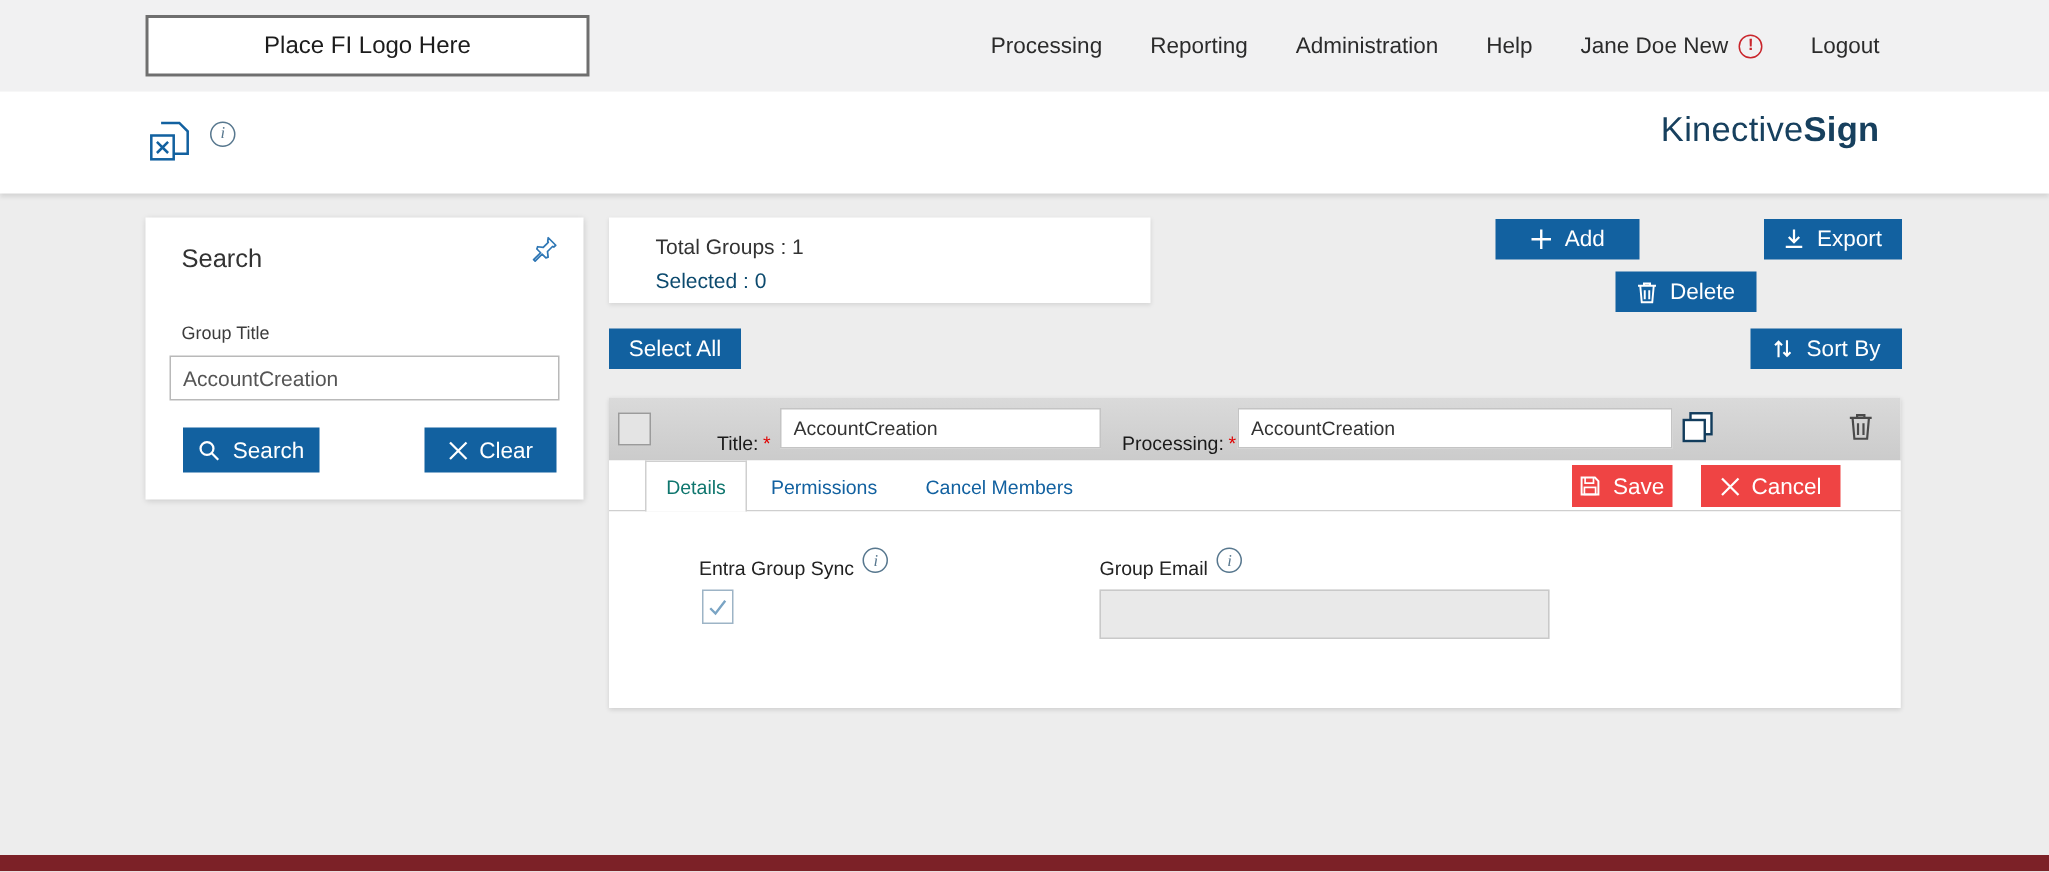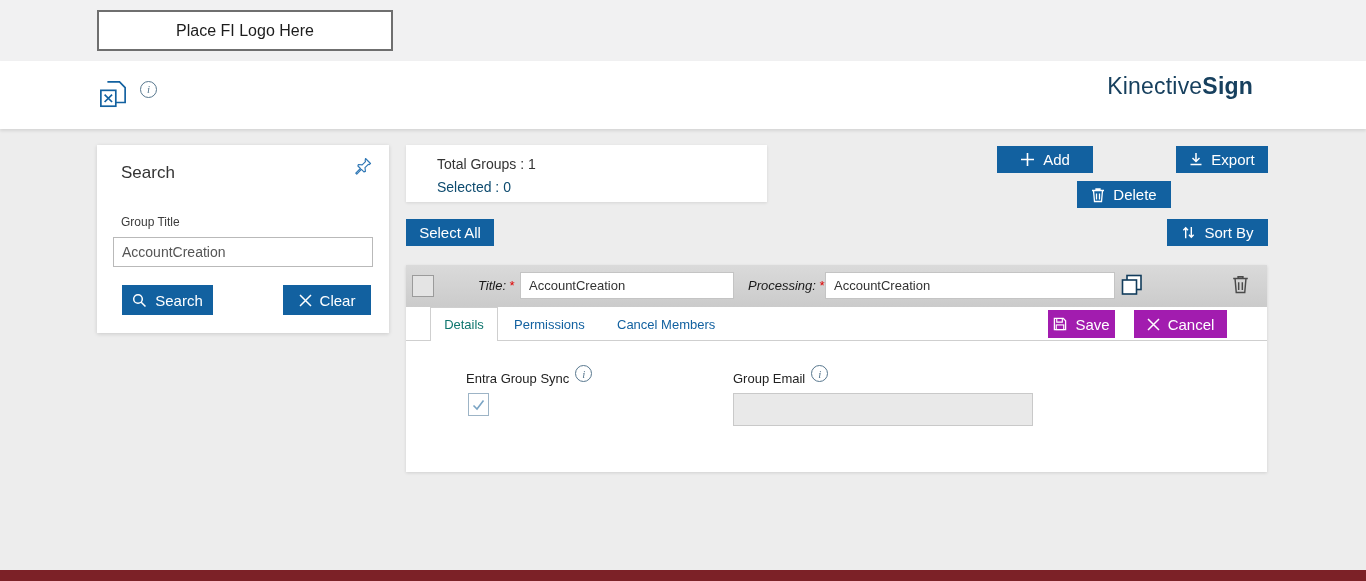--- a/index.html
+++ b/index.html
@@ -36,21 +36,21 @@
     position: relative; top: -6px;
   }
   .brand { position: absolute; right: 113px; top: 0; height: 51px; display: flex; align-items: center; font-size: 23px; color: #17405e; letter-spacing: .2px; }
   .brand b { font-weight: 700; }
   
   .btn {
     display: flex; align-items: center; justify-content: center; gap: 8px;
     background: #1261a0; color: #fff; border: none; cursor: pointer;
     font-size: 15px; font-family: "Liberation Sans", sans-serif;
   }
-  .btn.muted { background: #a21caf; }
+  .btn.muted { background: #ef4444; }
   .icon { display: inline-flex; align-items: center; justify-content: center; }
   
   .search-card { position: absolute; left: 97px; top: 145px; width: 292px; height: 188px; background: #fff; box-shadow: 0 1px 4px rgba(0,0,0,.15); }
   .search-title { position: absolute; left: 24px; top: 18px; font-size: 17px; color: #333; }
   .pin-btn { position: absolute; right: 16px; top: 11px; background: transparent; border: none; cursor: pointer; }
   .search-field-label { position: absolute; left: 24px; top: 70px; font-size: 12px; color: #3c3c3c; }
   .text-input {
     border: 1px solid #b9b9b9; background: #fff; font-size: 14px; color: #555;
     padding: 0 8px; font-family: "Liberation Sans", sans-serif; outline: none;
   }
@@ -63,21 +63,21 @@
   .summary-line2 { position: absolute; left: 31px; top: 34px; font-size: 14px; color: #0c4a6e; }
   .add-btn    { position: absolute; left: 997px;  top: 146px; width: 96px; height: 27px; }
   .delete-btn { position: absolute; left: 1077px; top: 146px; width: 94px; height: 27px; margin-top: 35px; }
   .export-btn { position: absolute; left: 1176px; top: 146px; width: 92px; height: 27px; }
   .select-all-btn { position: absolute; left: 406px;  top: 219px; width: 88px;  height: 27px; }
   .sort-btn       { position: absolute; left: 1167px; top: 219px; width: 101px; height: 27px; }
   
   .group-card { position: absolute; left: 406px; top: 265px; width: 861px; height: 207px; background: #fff; box-shadow: 0 1px 3px rgba(0,0,0,.12); }
   .group-row { position: absolute; left: 0; top: 0; width: 861px; height: 42px; background: linear-gradient(#dadada, #cbcbcb); }
   .row-checkbox { position: absolute; left: 6px; top: 10px; width: 22px; height: 22px; background: #e4e4e4; border: 1px solid #9b9b9b; cursor: pointer; }
-  .row-label { position: absolute; top: 13px; font-size: 13px; color: #1a1a1a; white-space: nowrap; font-style: italic; }
+  .row-label { position: absolute; top: 23px; font-size: 13px; color: #1a1a1a; white-space: nowrap; }
   .title-label { left: 72px; }
   .desc-label  { left: 342px; }
   .req { color: #e00000; margin-left: 3px; }
   .title-input { position: absolute; left: 114px; top: 7px; width: 214px; height: 27px; font-size: 13px; color: #333; border-color: #c4c4c4; }
   .desc-input  { position: absolute; left: 419px; top: 7px; width: 290px; height: 27px; font-size: 13px; color: #333; border-color: #c4c4c4; }
   .icon-btn { background: transparent; border: none; cursor: pointer; padding: 0; }
   .copy-btn  { position: absolute; left: 714px; top: 8px; }
   .row-trash-btn { position: absolute; left: 826px; top: 9px; }
   
   .tabbar { position: absolute; left: 0; top: 42px; width: 861px; height: 34px; background: #fff; border-bottom: 1px solid #cfcfcf; }
@@ -108,20 +108,31 @@
 </style>
 </head>
 <body>
 
 <div class="page">
 
   <div class="topbar">
     <div class="logo-box">
       <span>Place FI Logo Here</span>
     </div>
+    <nav class="topnav">
+      <span class="nav-item">Processing</span>
+      <span class="nav-item">Reporting</span>
+      <span class="nav-item">Administration</span>
+      <span class="nav-item">Help</span>
+      <span class="nav-item user-item">
+        <span>Jane Doe New</span>
+        <span class="alert-icon">!</span>
+      </span>
+      <span class="nav-item">Logout</span>
+    </nav>
   </div>
 
   <div class="appbar">
     <div class="module">
       <span class="icon">
         <svg width="28" height="30" viewBox="0 0 30 32">
           <path d="M9 2h13l6 6v16h-10" fill="#fff" stroke="#1261a0" stroke-width="1.8"></path>
           <rect x="2" y="11" width="16" height="17" fill="#fff" stroke="#1261a0" stroke-width="1.8"></rect>
           <path d="M6 15.5l8 8M14 15.5l-8 8" stroke="#1261a0" stroke-width="1.8"></path>
         </svg>

